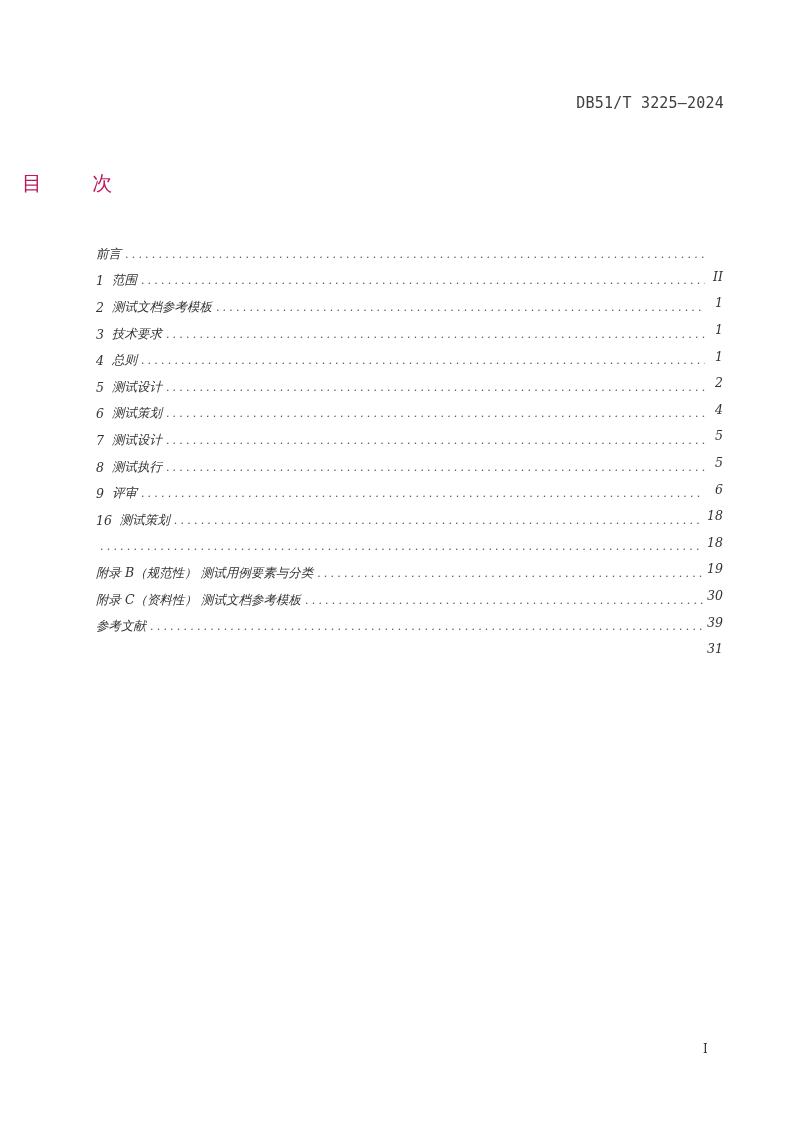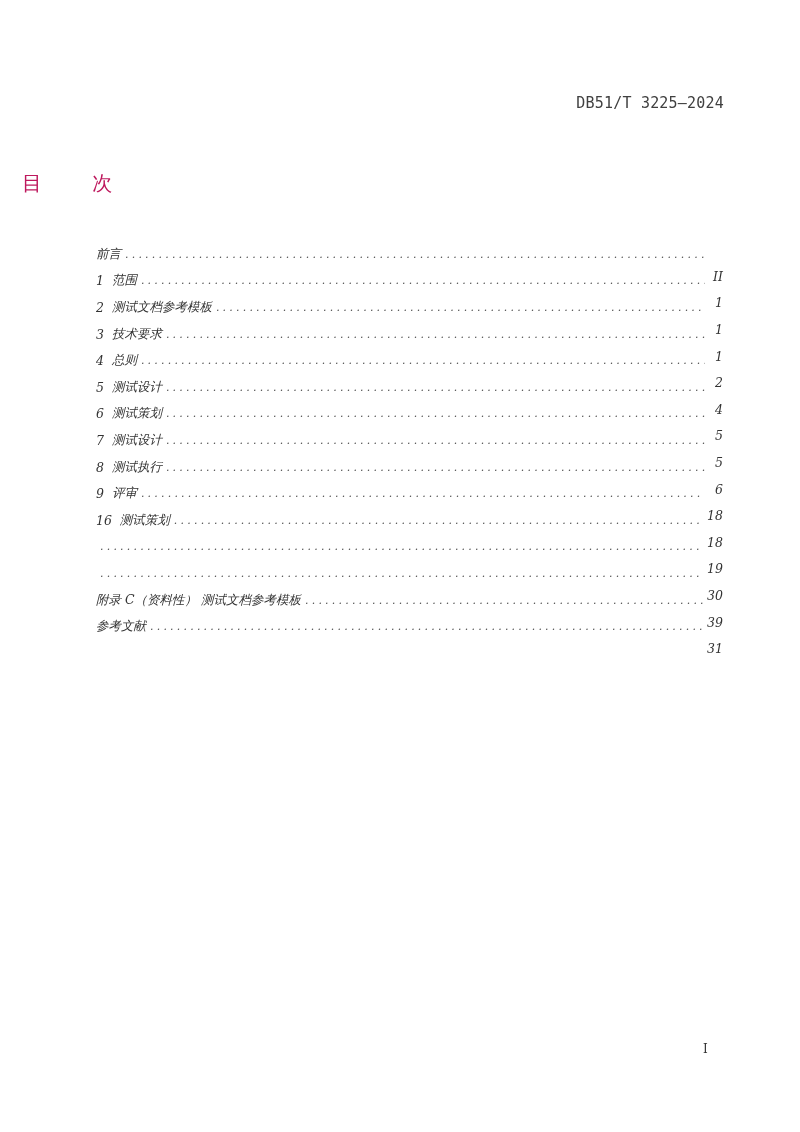--- a/index.html
+++ b/index.html
@@ -95,20 +95,21 @@
       <span class="toc-dots">........................................................................................................................................................................................................</span>
       <span class="toc-page">18</span>
     </div>
     <div class="toc-row">
       <span class="toc-num"></span>
       <span class="toc-dots">........................................................................................................................................................................................................</span>
       <span class="toc-page">19</span>
     </div>
     <div class="toc-row">
       <span class="toc-num"></span>
+      <span class="toc-label">附录 B（规范性） 测试用例要素与分类</span>
       <span class="toc-dots">........................................................................................................................................................................................................</span>
       <span class="toc-page">30</span>
     </div>
     <div class="toc-row">
       <span class="toc-num"></span>
       <span class="toc-label">附录 C（资料性） 测试文档参考模板</span>
       <span class="toc-dots">........................................................................................................................................................................................................</span>
       <span class="toc-page">39</span>
     </div>
     <div class="toc-row">

